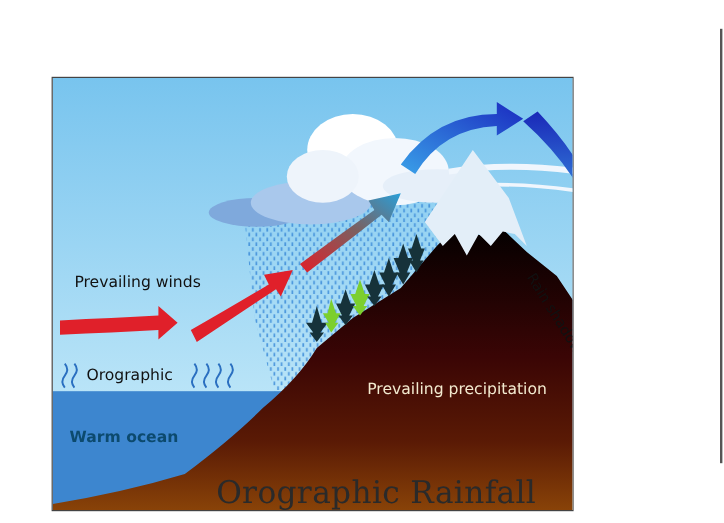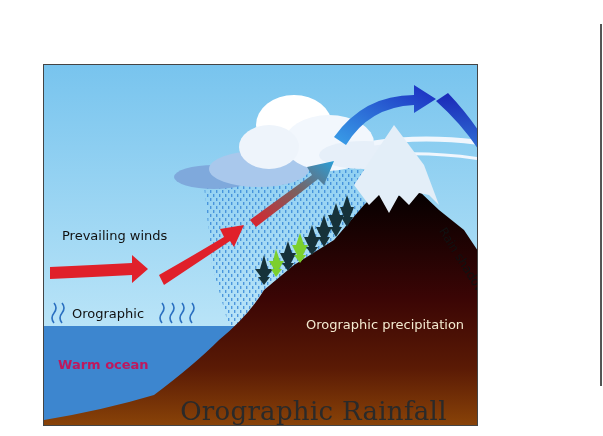--- a/index.html
+++ b/index.html
@@ -4,21 +4,21 @@
 <style>
   html, body { margin:0; padding:0; }
   body { width:603px; height:436px; background:#ffffff; position:relative; overflow:hidden; font-family:"Liberation Sans", sans-serif; }
   .frame { position:absolute; left:43px; top:24px; width:435px; height:362px; border:1px solid #444; box-sizing:border-box; overflow:hidden;margin-top:40px; }
   .frame svg { position:absolute; left:0; top:0; }
   .right-edge { position:absolute; left:600px; top:24px; width:2px; height:362px; background:#555; }
   .caption { position:absolute; left:0; width:603px; top:396px; text-align:center; font-family:"DejaVu Serif", serif; font-size:26px; color:#2a2a2a; letter-spacing:0.3px;padding-left:12px; }
   .lbl { position:absolute; font-family:"DejaVu Sans", sans-serif; font-size:13px; white-space:nowrap; }
   .dark { color:#111; }
   .light { color:#f3ead0; }
-  .white { color:#be185d; }
+  .white { color:#0c4a6e; }
 </style>
 </head>
 <body>
 
 <div class="frame">
   <svg width="530" height="362" viewBox="0 0 530 362">
     <defs>
       <linearGradient id="sky" x1="0" y1="0" x2="0" y2="1">
         <stop offset="0" stop-color="#78c4ee"></stop>
         <stop offset="1" stop-color="#d2f0fb"></stop>
@@ -100,19 +100,19 @@
     <path d="M290 72 Q320 30 370 30 L370 20 L392 34 L370 48 L370 40 Q325 42 302 80 Z" fill="url(#topArrow)"></path>
 
     <path d="M392 36 Q430 70 447 108 L440 110 L458 128 L462 104 L456 106 Q440 66 404 28 Z" fill="url(#downArrow)"></path>
 
     <path d="M460 140 Q490 170 505 200 L497 202 L516 218 L518 194 L512 196 Q496 164 470 134 Z" fill="#e0202a"></path>
   </svg>
 
   <div class="lbl dark" style="left:18px; top:163px;">Prevailing winds</div>
   <div class="lbl dark" style="left:28px; top:241px;">Orographic</div>
   <div class="lbl white" style="left:14px; top:292px; font-weight:bold;">Warm ocean</div>
-  <div class="lbl light" style="left:262px; top:252px;">Orographic precipitation</div>
+  <div class="lbl light" style="left:262px; top:252px;">Prevailing precipitation</div>
   <div class="lbl dark" style="left:404px; top:160px; font-size:12px; transform:rotate(58deg); transform-origin:left top;">Rain shadow</div>
 </div>
 
 <div class="right-edge"></div>
 
 <div class="caption">Orographic Rainfall</div>
 
 </body></html>

